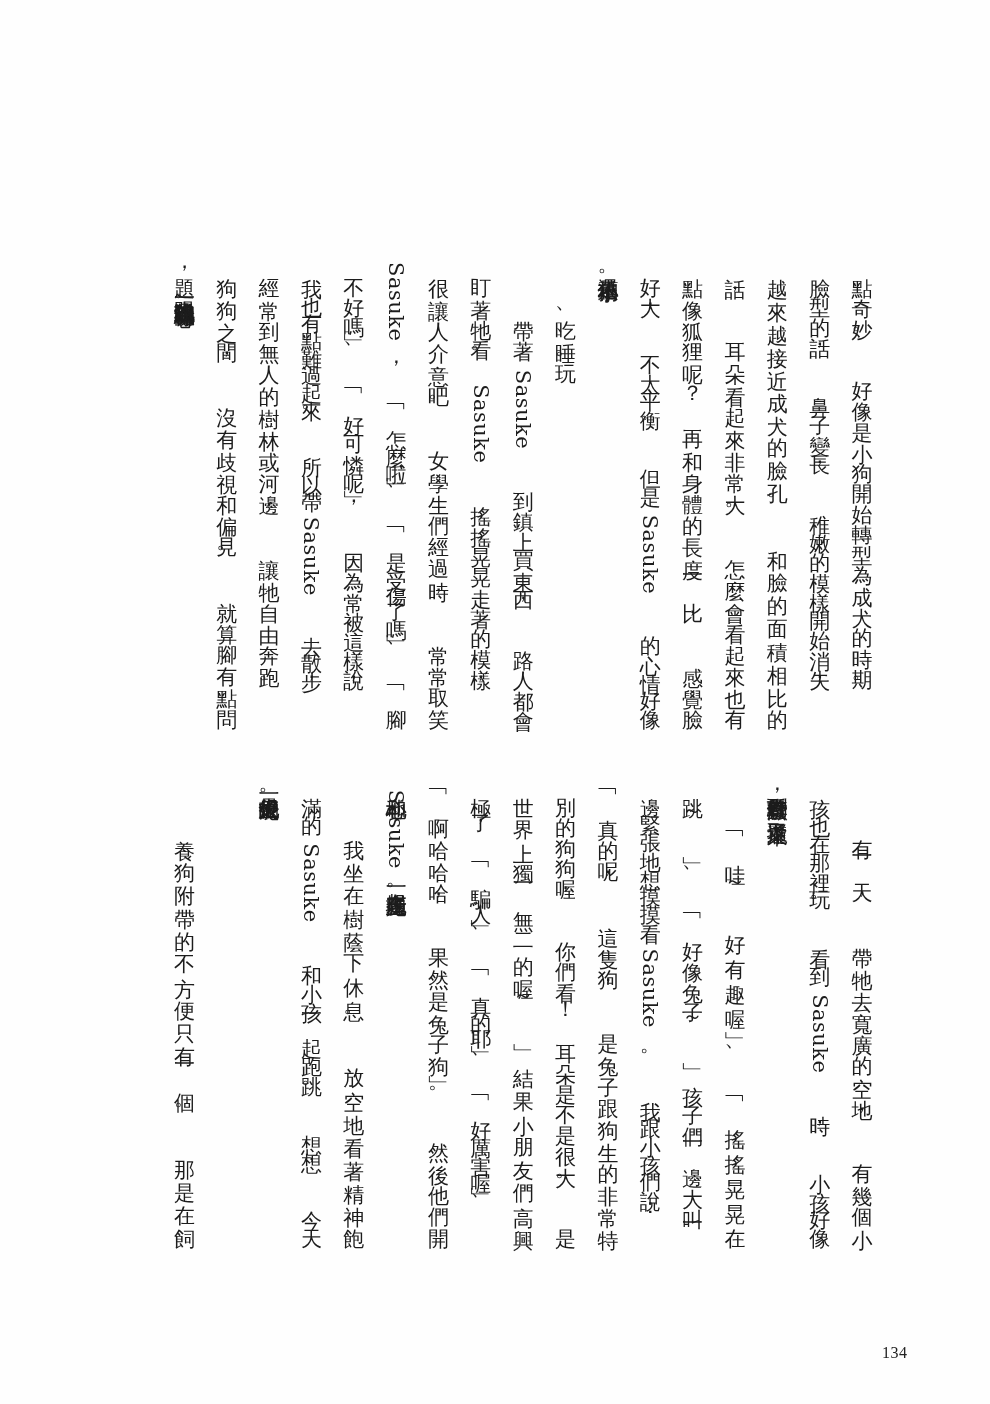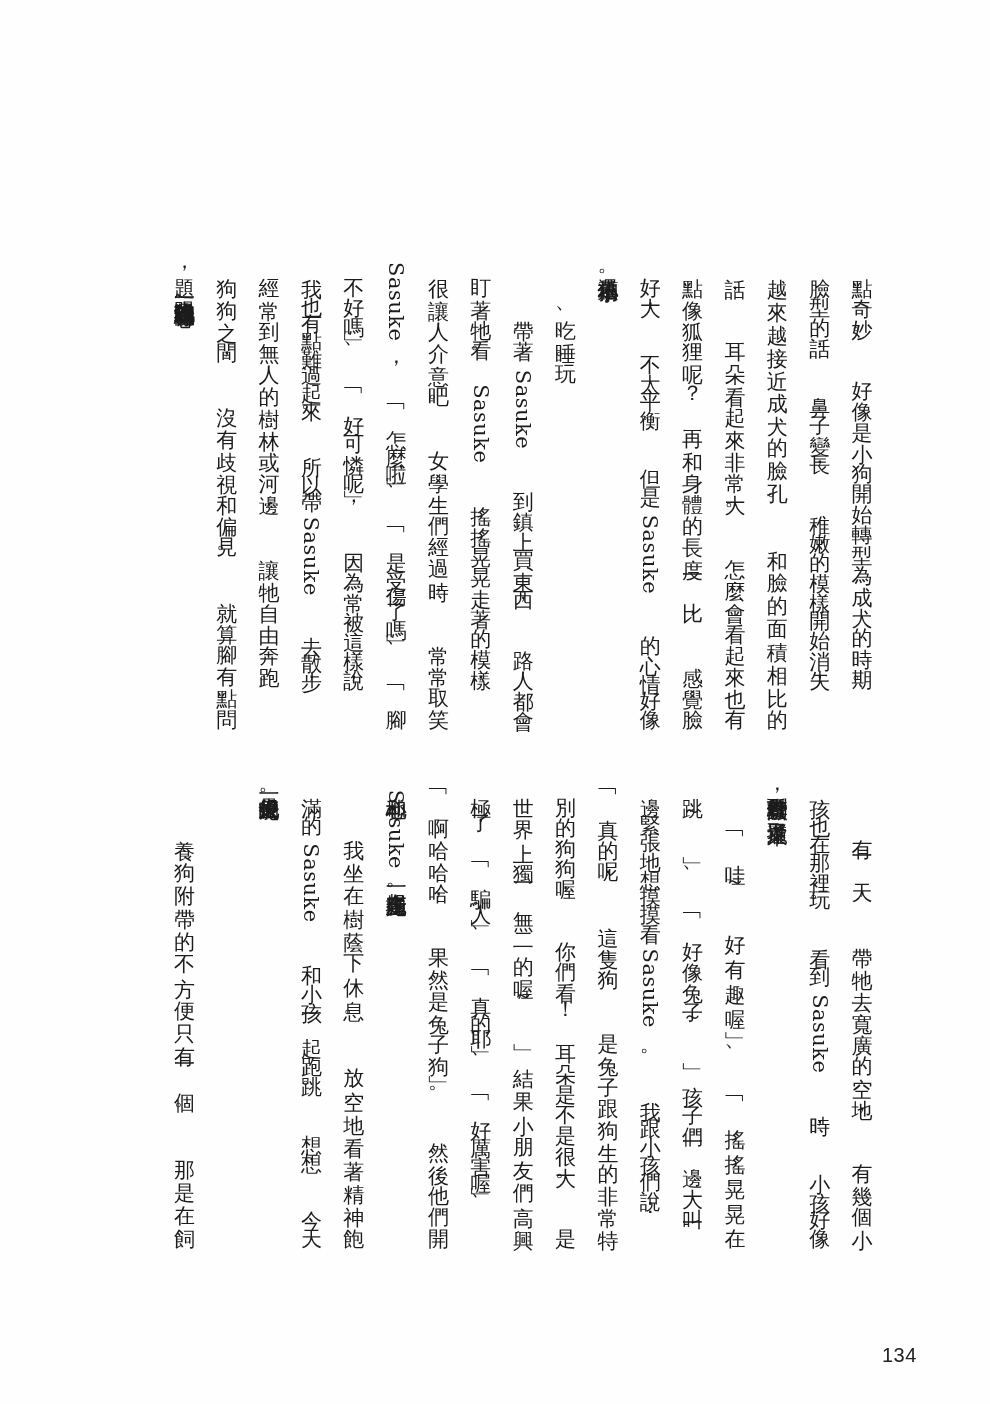--- a/index.html
+++ b/index.html
@@ -46,22 +46,22 @@
     .bottom-block .col { top: 781px; }
     .ind { text-indent: 2em; }
     .full {
       text-align: justify;
       text-align-last: justify;
     }
     .page-number {
       position: absolute;
       left: 882px;
       top: 1344px;
-      font-size: 20px;
-      font-family: Liberation Sans, sans-serif;
+      font-size: 16px;
+      font-family: Liberation Serif, serif;
       color: #222222;
       letter-spacing: 0.5px;
     }
   </style>
 </head>
 <body>
 
 <div class="page">
 
   <div class="text-block top-block">

